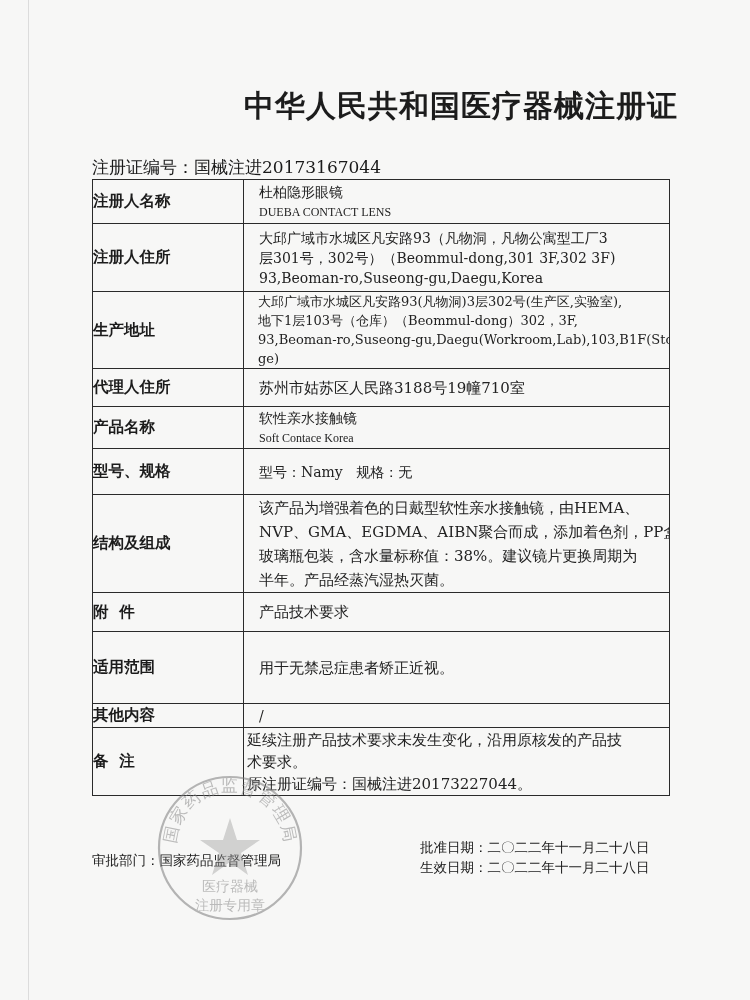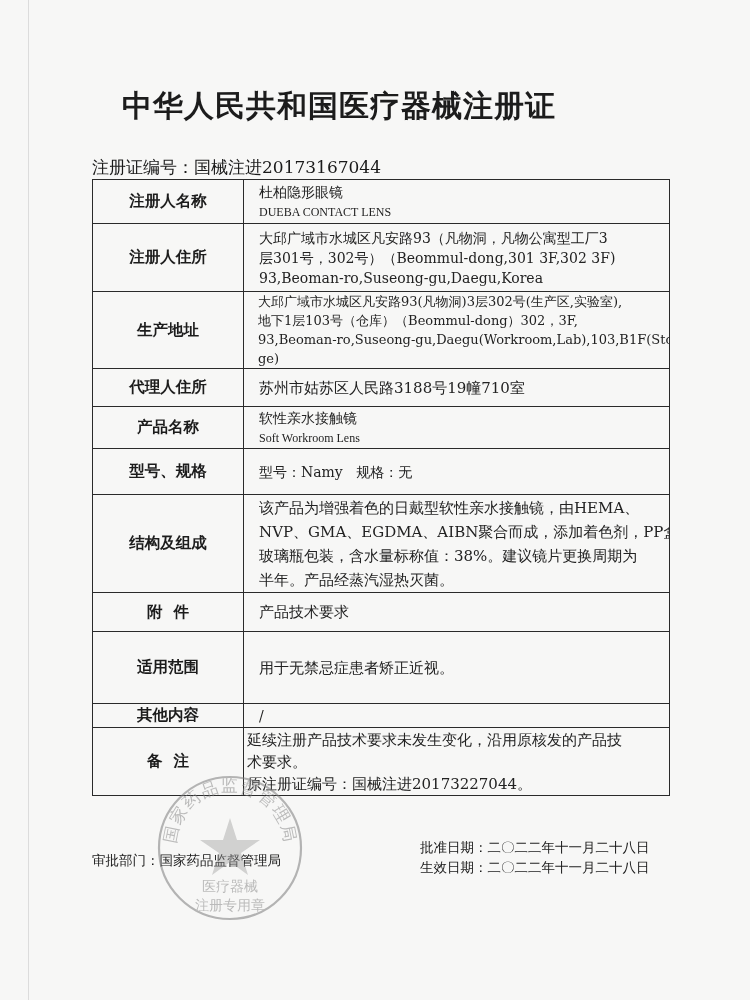--- a/index.html
+++ b/index.html
@@ -7,36 +7,36 @@
       width: 750px; height: 1000px; position: relative; overflow: hidden;
       background: #f7f7f6;
       font-family: "DejaVu Serif", "Liberation Serif", serif;
       color: #1a1a1a;
     }
     .paper-edge {
       position: absolute; left: 28px; top: 0; width: 1px; height: 1000px;
       background: #dcdcdc;
     }
     .title {
-      position: absolute; left: 0; top: 86px; width: 678px; text-align: center;
+      position: absolute; left: 0; top: 86px; width: 678px; text-align: right;
       font-family: "DejaVu Sans", "Liberation Sans", sans-serif;
       font-weight: bold; font-size: 30px; letter-spacing: 1px; color: #1c1c1c;
     }
     .reg-no {
       position: absolute; left: 92px; top: 156px; font-size: 17px;
     }
     .cert-table {
       position: absolute; left: 92px; top: 179px; width: 578px;
       border-collapse: collapse; table-layout: fixed;
     }
     .cert-table td {
       border: 1.5px solid #2a2a2a; padding: 0; vertical-align: middle;
     }
     .cert-table td.label {
-      width: 150px; text-align: center;
+      width: 150px; 
       font-family: "DejaVu Sans", "Liberation Sans", sans-serif;
       font-weight: bold; font-size: 15.5px; color: #1c1c1c;
     }
     .cert-table td.value {
       padding-left: 15px; padding-right: 0;
       font-size: 14px; line-height: 20px; color: #222;
     }
     .cert-table td.value.tight { padding-left: 14px; font-size: 13px; line-height: 19px; }
     .cert-table td.value.big { font-size: 15px; line-height: 24px; }
     .mono { font-family: Liberation Serif, serif; font-size: 12px; }
@@ -93,21 +93,21 @@
   <tr style="height:38px;">
     <td class="label">代理人住所</td>
     <td class="value big">
       <span class="line">苏州市姑苏区人民路3188号19幢710室</span>
     </td>
   </tr>
   <tr style="height:42px;">
     <td class="label">产品名称</td>
     <td class="value">
       <span class="line">软性亲水接触镜</span>
-      <span class="line mono">Soft Workroom Lens</span>
+      <span class="line mono">Soft Contace Korea</span>
     </td>
   </tr>
   <tr style="height:46px;">
     <td class="label">型号、规格</td>
     <td class="value">
       <span class="line" style="white-space:pre;">型号：Namy   规格：无</span>
     </td>
   </tr>
   <tr style="height:98px;">
     <td class="label">结构及组成</td>

